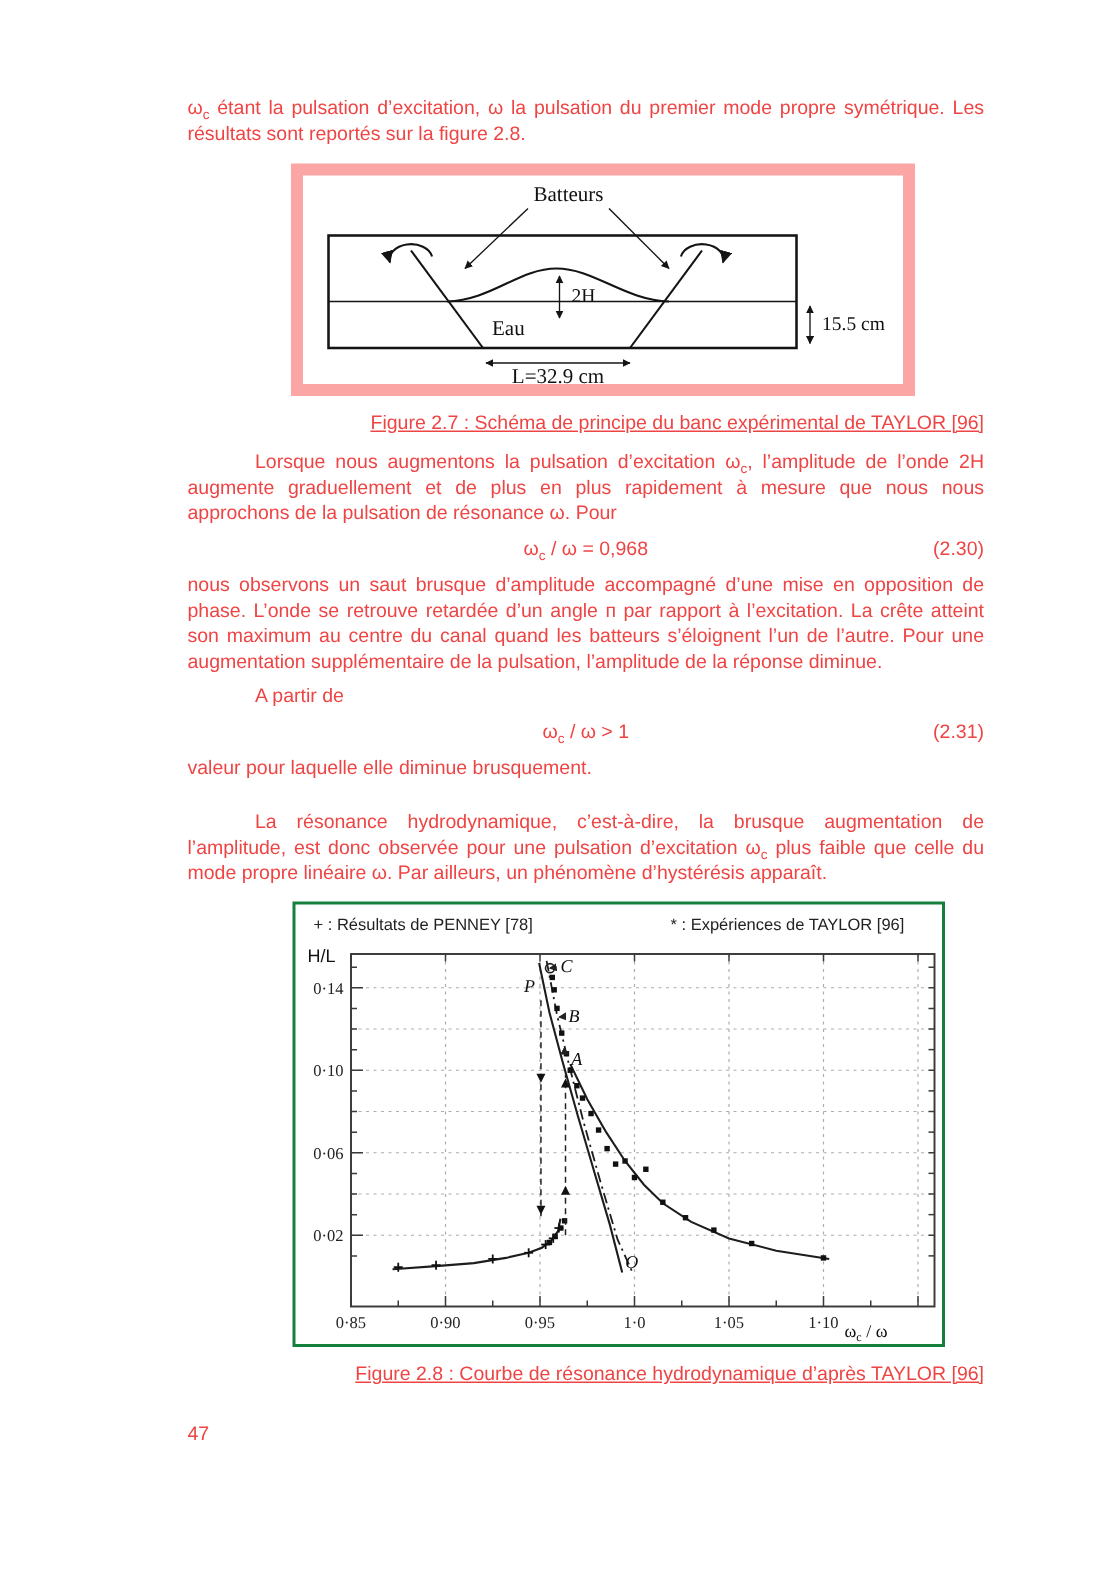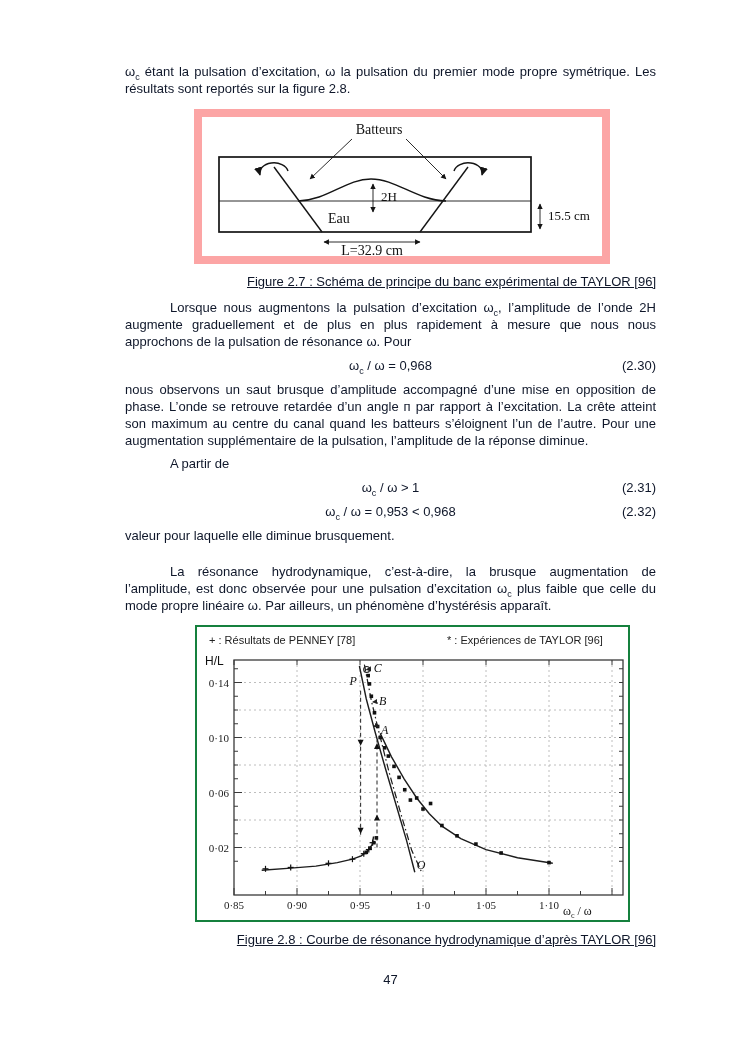--- a/index.html
+++ b/index.html
@@ -1,28 +1,28 @@
 <!DOCTYPE html>
 <html><head>
 <meta charset="utf-8">
 <style>
   html,body{margin:0;padding:0;background:#ffffff;}
   .page{position:relative;width:744px;height:1053px;background:#fff;overflow:hidden;
-        font-family:"Liberation Sans",sans-serif;color:#0f172a;}
+        font-family:"Liberation Sans",sans-serif;color:#ef4444;}
   .col{position:absolute;left:125px;top:63px;width:531px;}
   p{margin:0;font-size:13px;line-height:17px;text-align:justify;}
   p.indent{text-indent:45px;}
   sub{font-size:9px;line-height:0;}
   .eq{position:relative;display:block;text-align:center;margin:7px 0;font-size:13px;line-height:17px;}
   .eq .num{position:absolute;right:0;top:0;}
   .figbox27{width:400px;height:139px;border:8px solid #fca5a5;margin:12px 0 0 69px;background:#fff;}
   .figbox28{width:431px;height:293px;border:2px solid #15803d;margin:11px 0 0 70px;background:#fff;}
   .cap{text-align:right;margin-top:9px;font-size:13px;line-height:17px;}
   .cap span{text-decoration:underline;}
-  .pagenum{text-align:center;margin-top:24px;font-size:13px;}
+  .pagenum{margin-top:24px;font-size:13px;}
   
   .f27line{stroke:#141414;stroke-width:1.4;fill:none;}
   .f27thick{stroke:#141414;stroke-width:1.7;fill:none;}
   .f27thin{stroke:#141414;stroke-width:0.9;fill:none;}
   .f27text{font:14px "Liberation Serif",serif;fill:#111;}
   .f27small{font:13px "Liberation Serif",serif;fill:#111;}
   
   .grid{stroke:#adadad;stroke-width:0.8;stroke-dasharray:2 3;}
   .frame{fill:none;stroke:#3a3a3a;stroke-width:1.3;}
   .tick{stroke:#3a3a3a;stroke-width:1;}
@@ -94,24 +94,20 @@
     <p>nous observons un saut brusque d’amplitude accompagné d’une mise en opposition de phase. L’onde se retrouve retardée d’un angle п par rapport à l’excitation. La crête atteint son maximum au centre du canal quand les batteurs s’éloignent l’un de l’autre. Pour une augmentation supplémentaire de la pulsation, l’amplitude de la réponse diminue.</p>
 
     <p class="indent" style="margin-top:6px;">A partir de</p>
 
     <div class="eq">
       <span><span>ω</span><sub>c</sub><span> / ω &gt; 1</span></span>
       <span class="num">(2.31)</span>
     </div>
 
 
-    <div class="eq">
-      <span><span>ω</span><sub>c</sub><span> / ω = 0,953 &lt; 0,968</span></span>
-      <span class="num">(2.32)</span>
-    </div>
 
     <p>valeur pour laquelle elle diminue brusquement.</p>
 
     <p class="indent" style="margin-top:19px;"><span>La résonance hydrodynamique, c’est-à-dire, la brusque augmentation de l’amplitude, est donc observée pour une pulsation d’excitation ω</span><sub>c</sub><span> plus faible que celle du mode propre linéaire ω. Par ailleurs, un phénomène d’hystérésis apparaît.</span></p>
 
     <div class="figbox28">
       <svg id="plot" width="431" height="293" viewBox="0 0 431 293">
         <defs>
           <marker id="ahc" markerWidth="6" markerHeight="6" refX="5" refY="3" orient="auto">
             <path d="M0,0 L6,3 L0,6 Z" fill="#222"></path>

